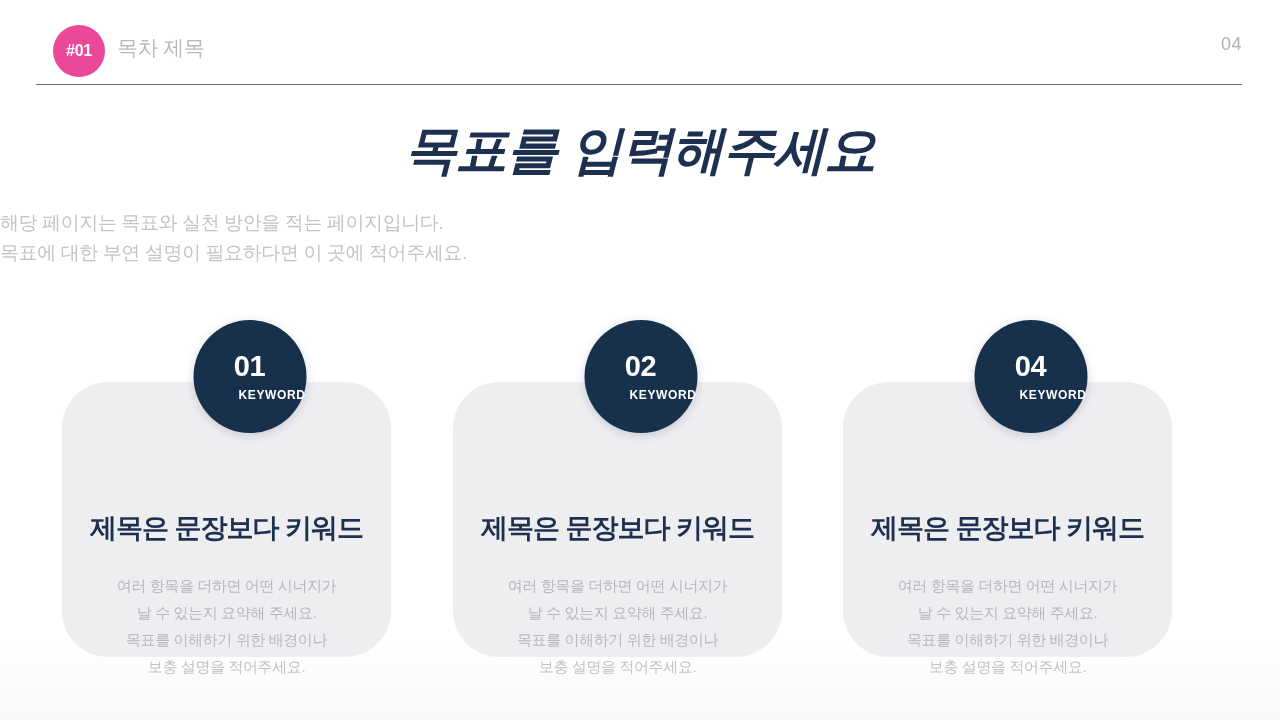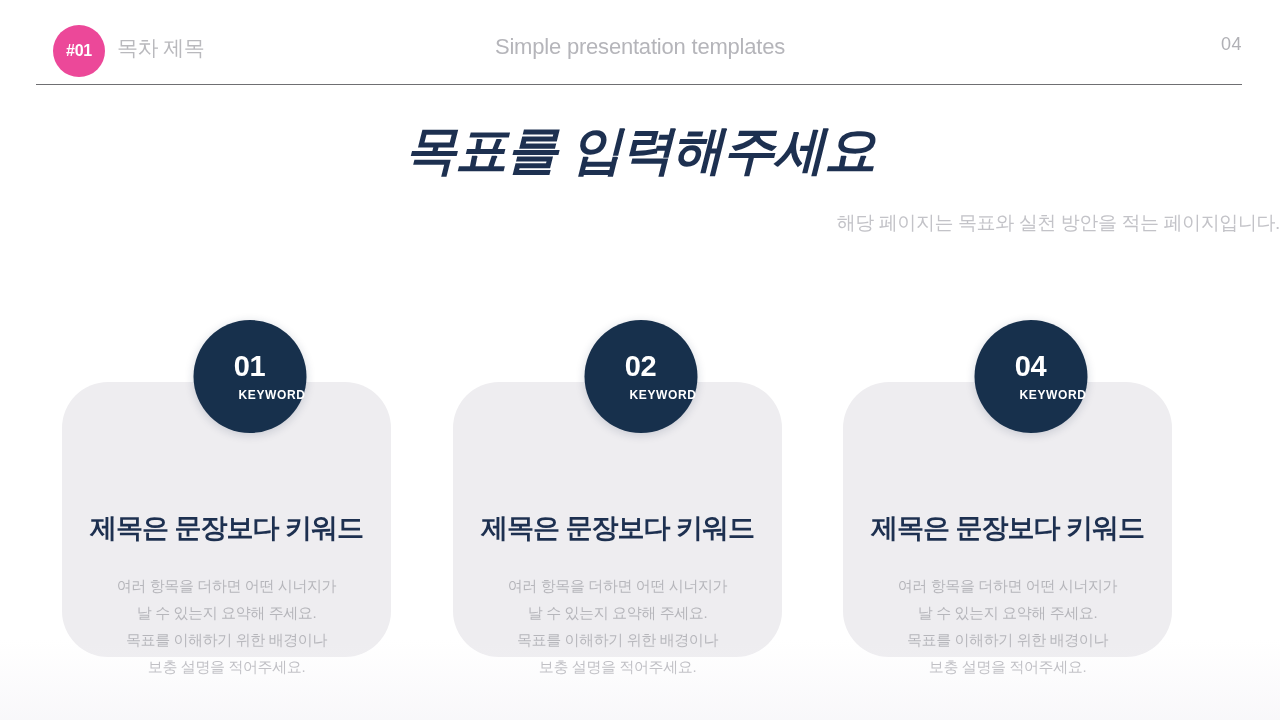--- a/index.html
+++ b/index.html
@@ -97,21 +97,21 @@
     color: #1d3050;
     letter-spacing: -1.2px;
     line-height: 1.1;
     font-style: italic;
   }
   .subtitle {
     position: absolute;
     left: 0;
     right: 0;
     top: 208px;
-    text-align: right;
+    text-align: left;
     font-size: 19px;
     color: #c3c3c8;
     line-height: 30px;
     letter-spacing: -0.4px;
   }
 
   
   .cards {
     position: absolute;
     left: 0;
@@ -190,28 +190,28 @@
     line-height: 27px;
     letter-spacing: -0.4px;
   }
 </style>
 </head>
 <body>
 
 <div class="header">
   <div class="header-badge">#01</div>
   <div class="header-subject">목차 제목</div>
-  <div class="header-center">Simple presentation templates</div>
   <div class="header-page">04</div>
   <div class="header-rule"></div>
 </div>
 
 <div class="title">목표를 입력해주세요</div>
 <div class="subtitle">
   <div>해당 페이지는 목표와 실천 방안을 적는 페이지입니다.</div>
+  <div>목표에 대한 부연 설명이 필요하다면 이 곳에 적어주세요.</div>
 </div>
 
 <div class="cards">
 
   <div class="card-wrap c0">
     <div class="card-panel">
       <div class="card-heading">제목은 문장보다 키워드</div>
       <div class="card-body">
         <div>여러 항목을 더하면 어떤 시너지가</div>
         <div>날 수 있는지 요약해 주세요.</div>

